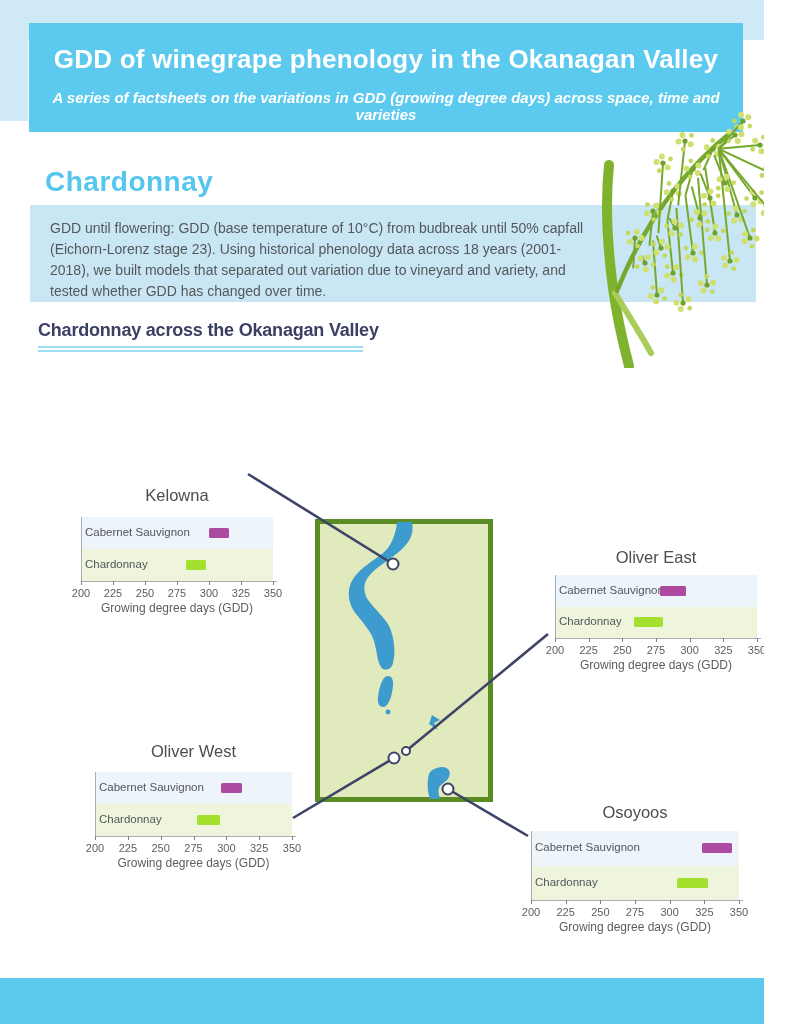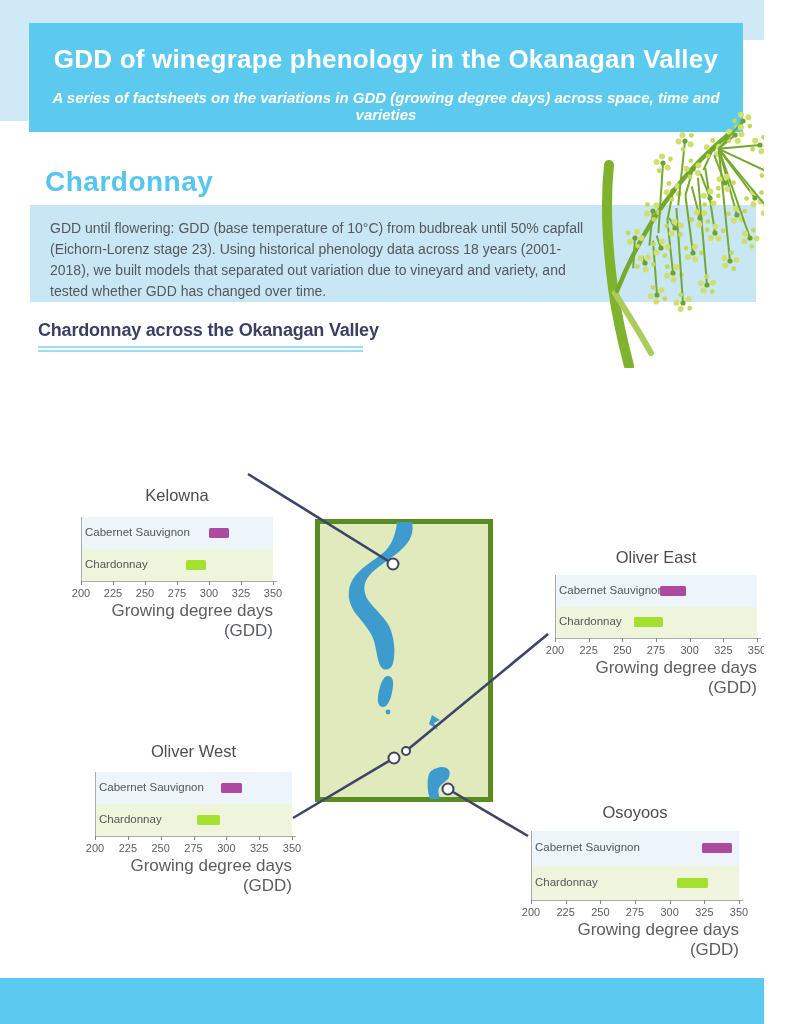--- a/index.html
+++ b/index.html
@@ -51,21 +51,21 @@
   
   .mini-chart { position:absolute; z-index:3; }
   .mini-chart .chart-title { position:absolute; text-align:center; font-size:16.5px; color:#4d4d4d; }
   .mini-chart .row  { position:absolute; left:0; width:100%; }
   .mini-chart .row-label { position:absolute; left:4px; font-size:11.5px; color:#53575b; white-space:nowrap; }
   .mini-chart .bar { position:absolute; height:10px; border-radius:1.5px; }
   .mini-chart .axis-line-x { position:absolute; height:1px; background:#a9adb0; }
   .mini-chart .axis-line-y { position:absolute; width:1px; background:#a9adb0; }
   .mini-chart .tick { position:absolute; width:1px; height:4px; background:#7e8488; }
   .mini-chart .tick-label { position:absolute; width:32px; text-align:center; font-size:11px; color:#5a5e62; }
-  .mini-chart .axis-title { position:absolute; text-align:right; font-size:17px; color:#5a5e62; }
+  .mini-chart .axis-title { position:absolute; text-align:center; font-size:12px; color:#5a5e62; }
 
   .map-svg { position:absolute; left:315px; top:519px; z-index:2; }
   .overlay-svg { position:absolute; left:0; top:0; z-index:4; pointer-events:none; }
   .flower-svg { position:absolute; left:565px; top:103px; z-index:5; pointer-events:none; }
 </style>
 </head>
 <body>
 
 <div class="page">
 

